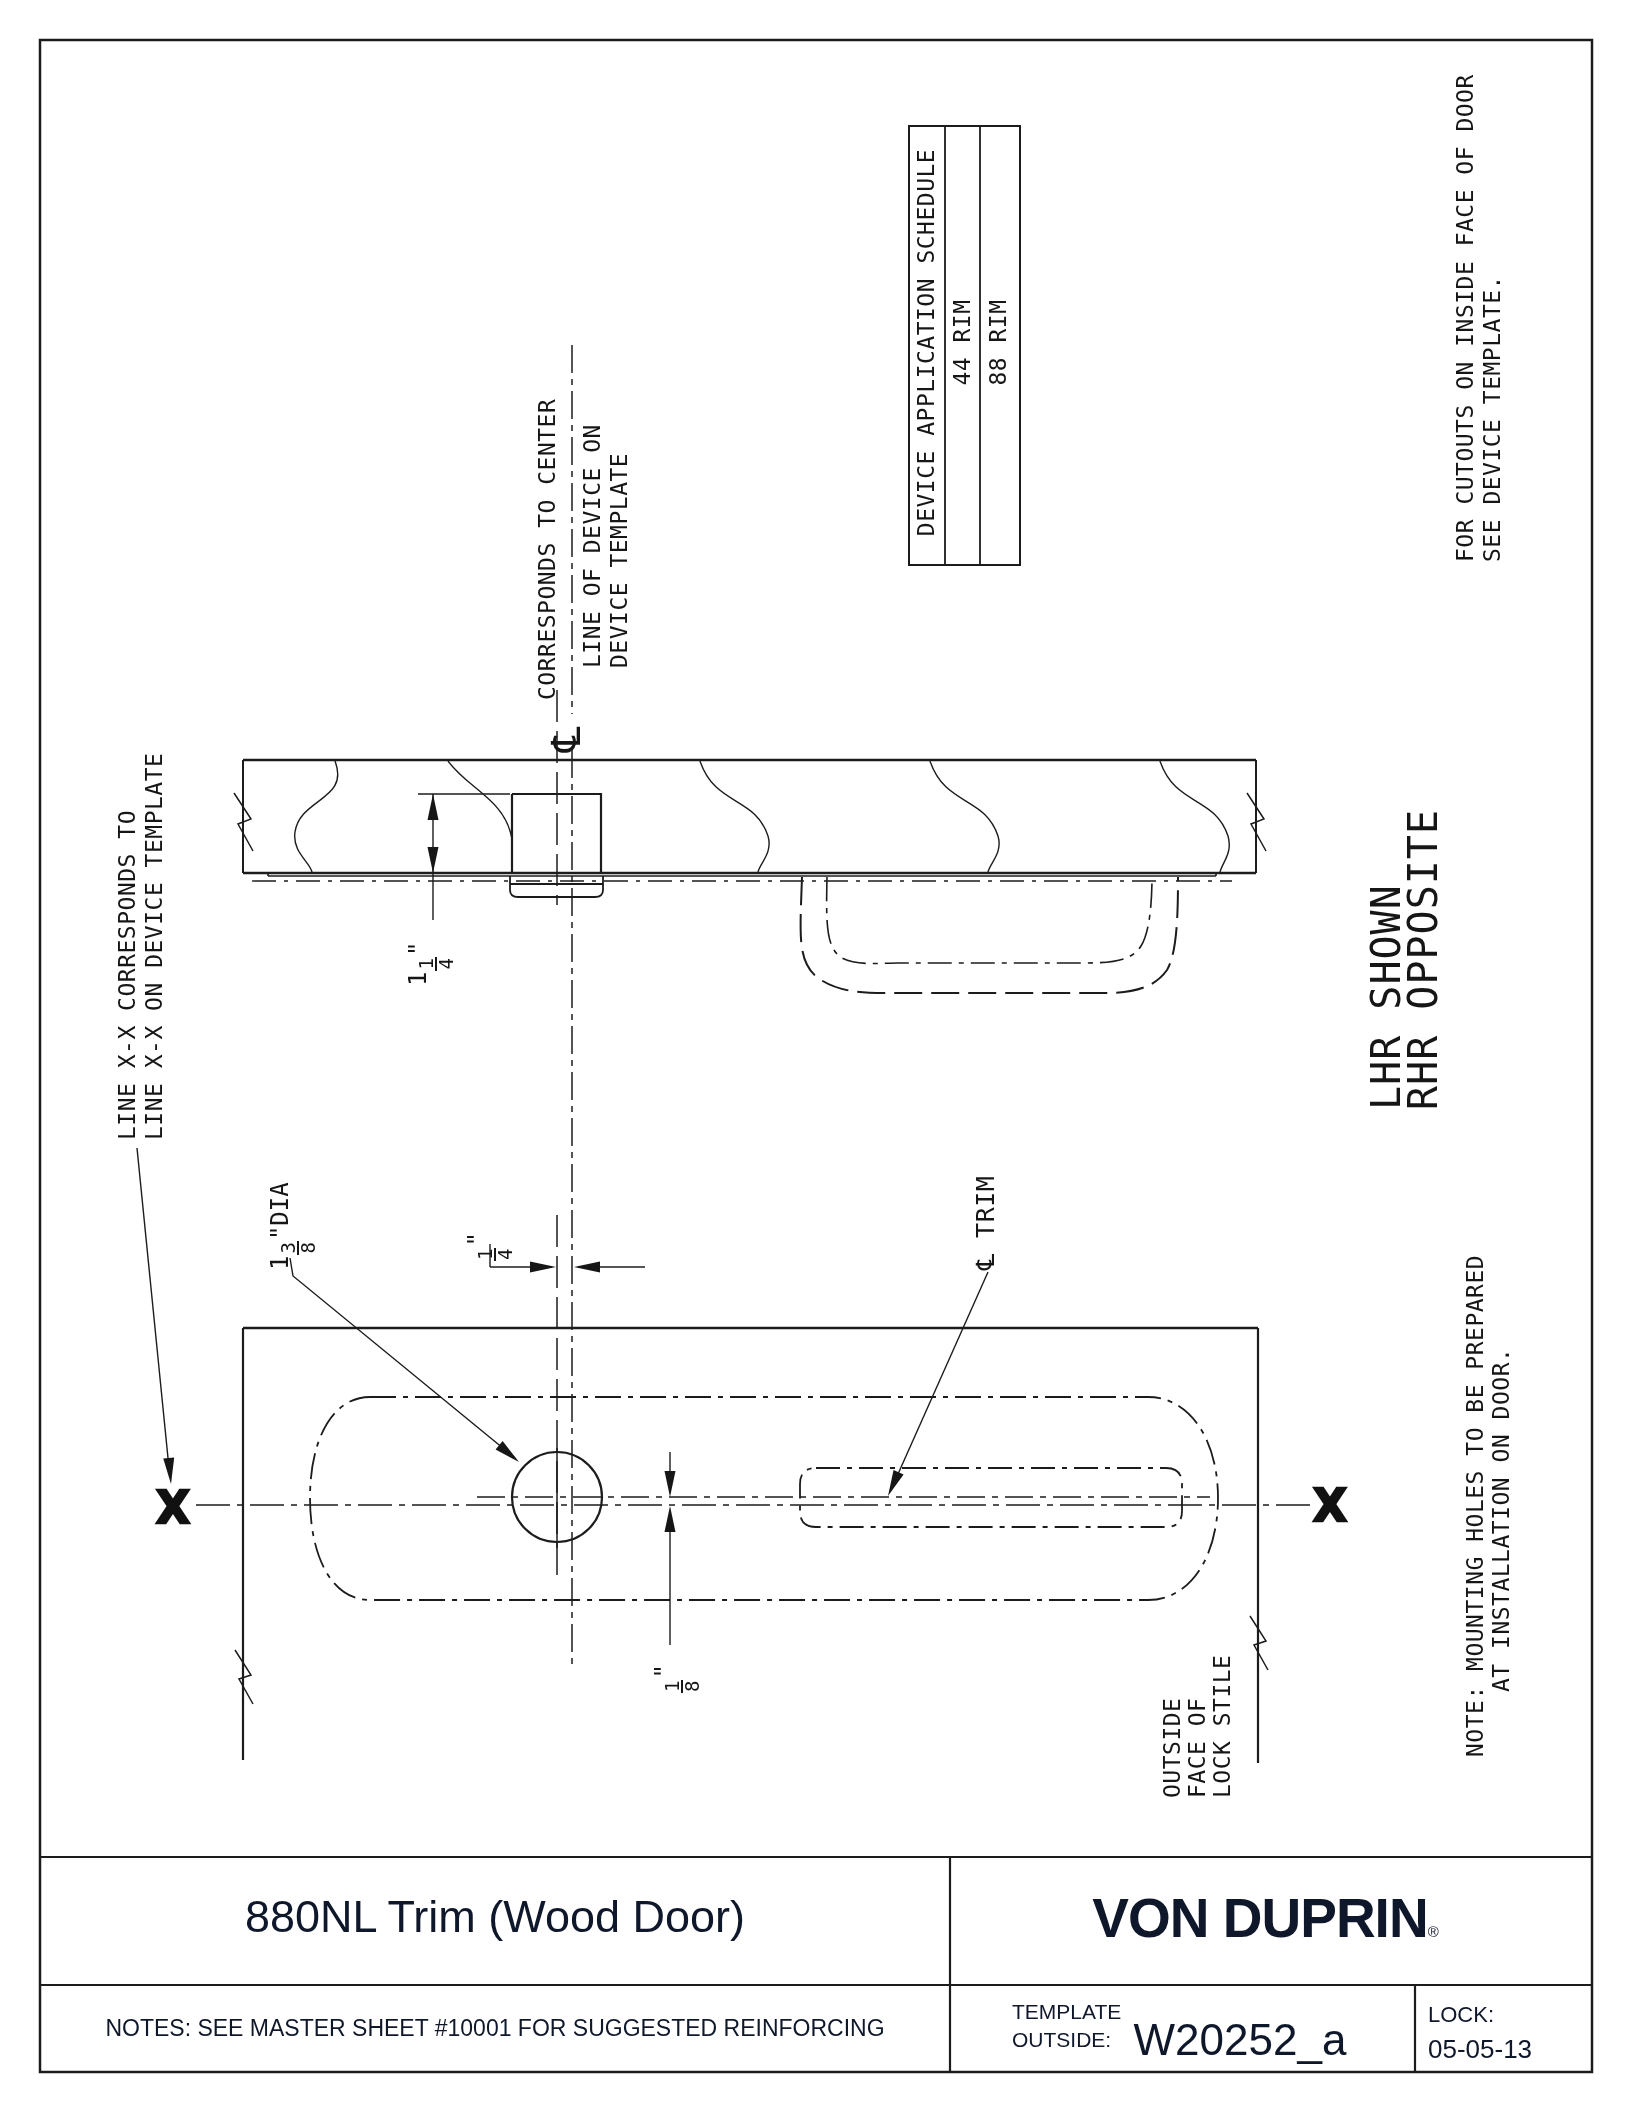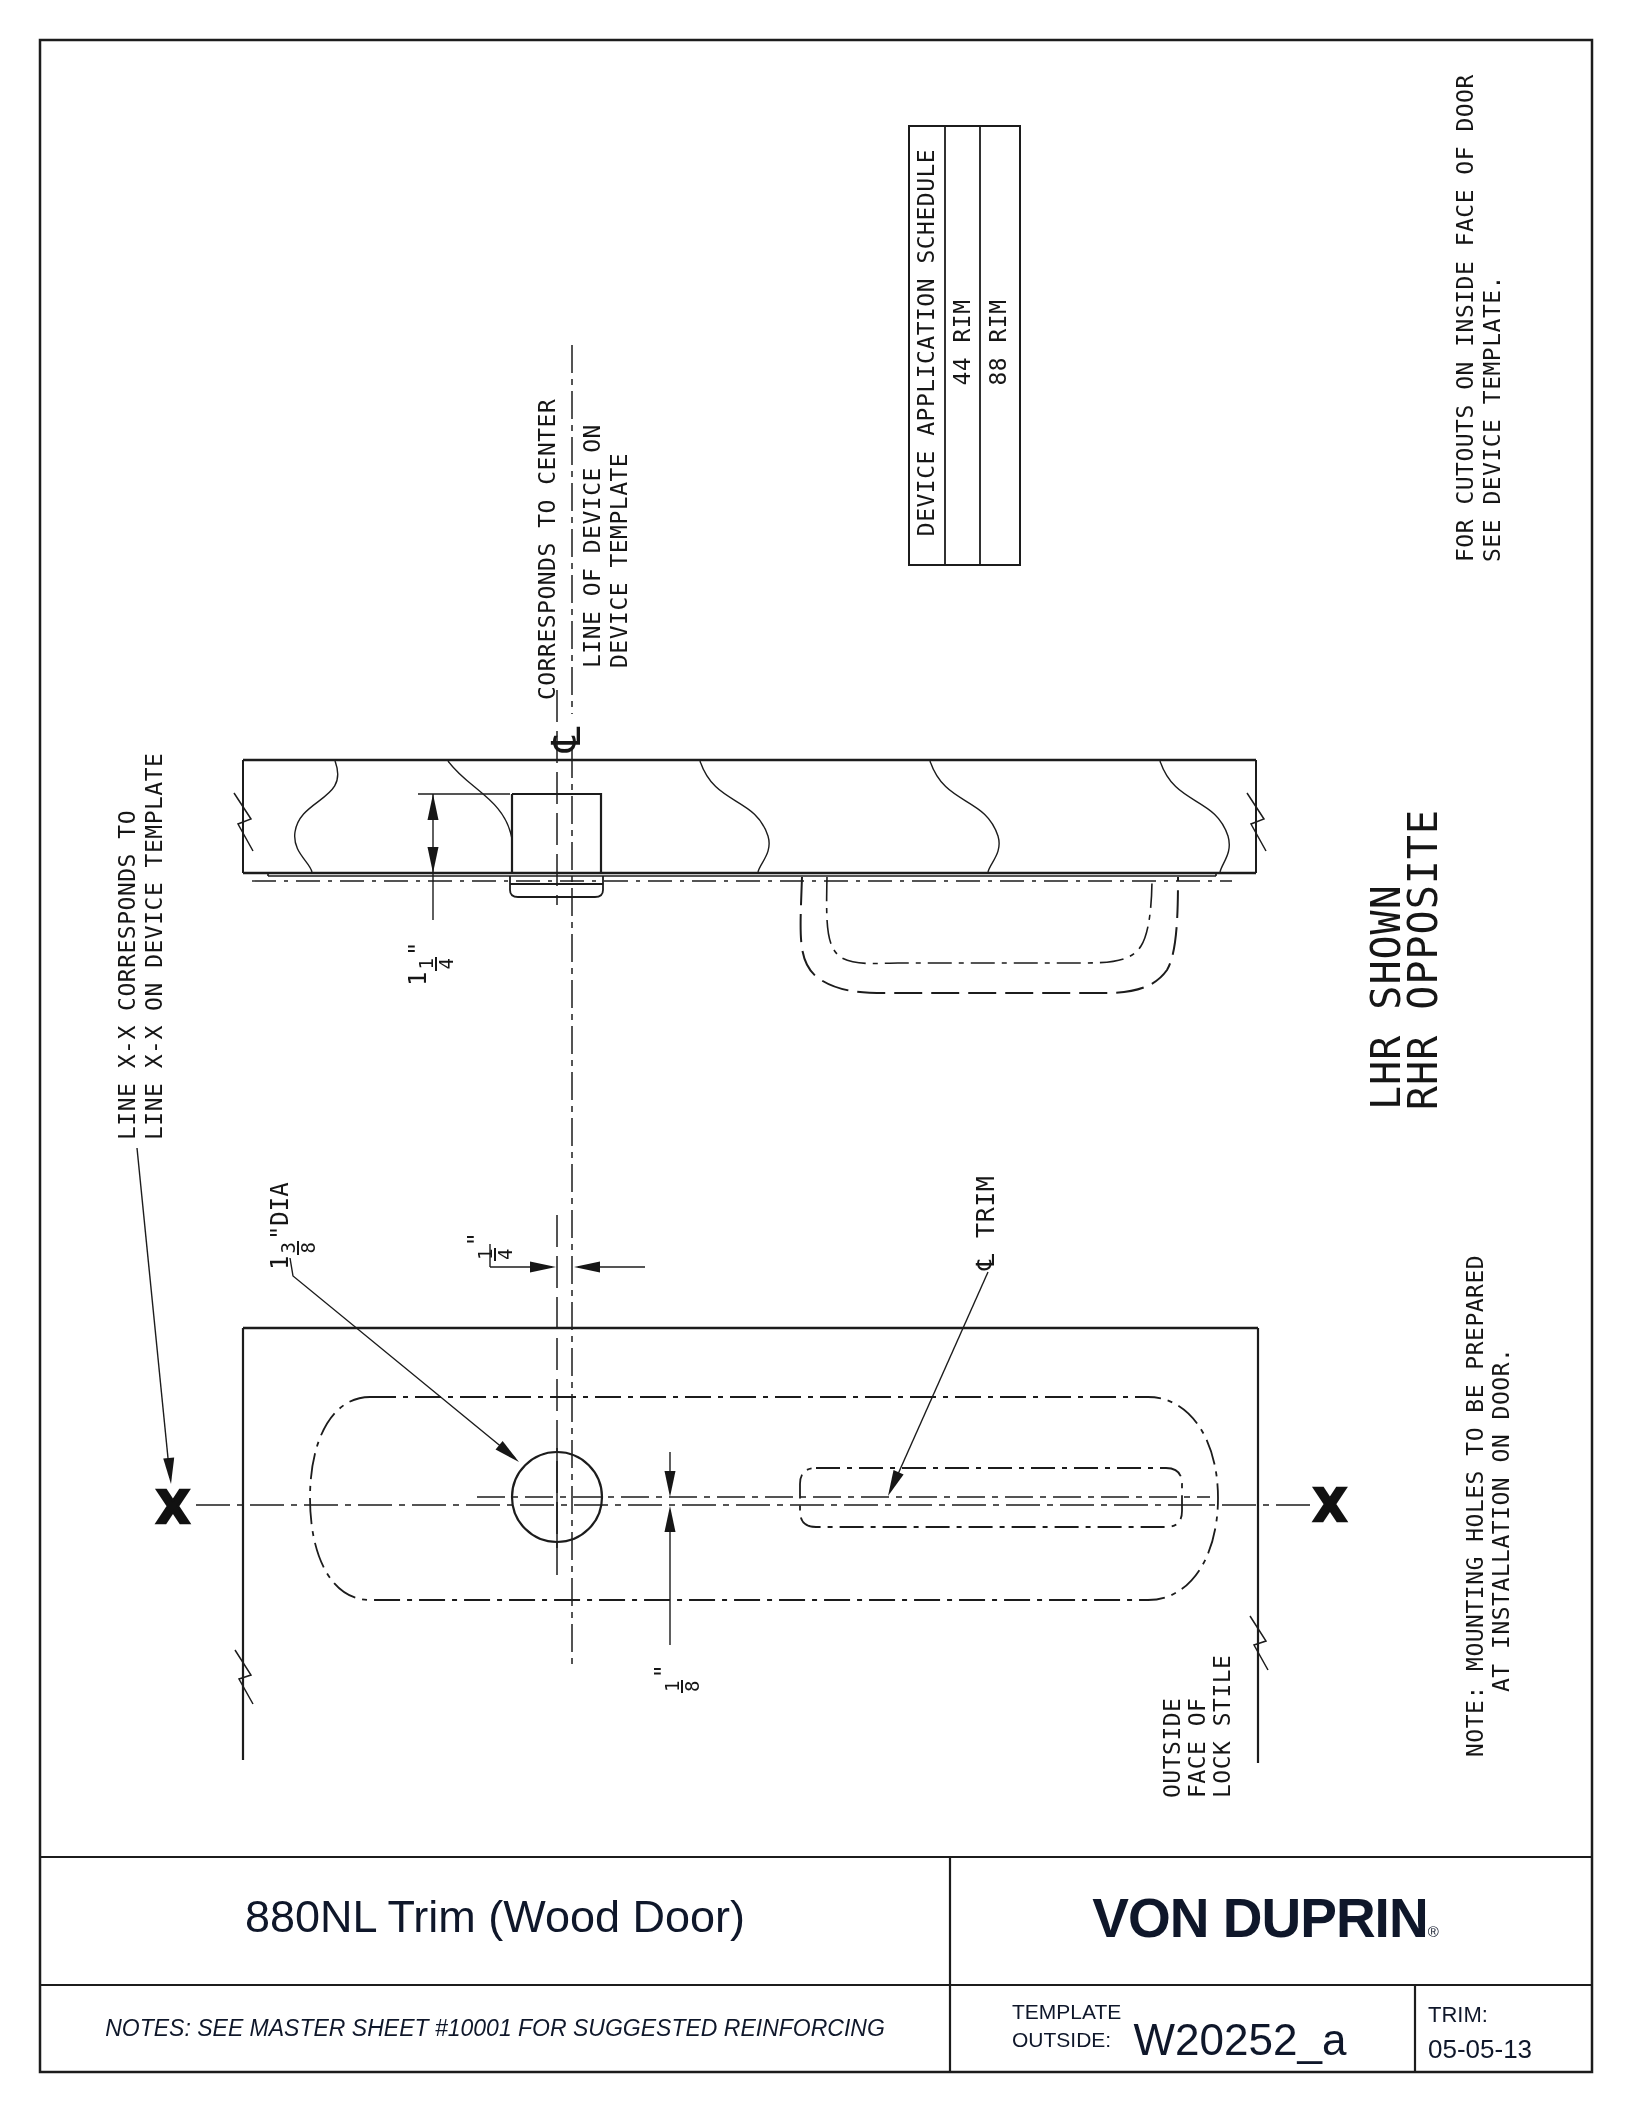--- a/index.html
+++ b/index.html
@@ -181,20 +181,20 @@
 <div class="vt dim" style="left:463px;top:1262px;"><span class="stk"><span class="n">1</span><span>4</span></span><span>"</span></div>
 
 <div class="vt dim" style="left:266px;top:1270px;"><span>1</span><span class="stk"><span class="n">3</span><span>8</span></span><span>"</span><span>DIA</span></div>
 
 <div class="vt dim" style="left:650px;top:1694px;"><span class="stk"><span class="n">1</span><span>8</span></span><span>"</span></div>
 
 <div class="titleblock-text sheet-title hctr" style="left:495px;top:1917px;">880NL Trim (Wood Door)</div>
 
 <div class="titleblock-text brand hctr" style="left:1265px;top:1918px;white-space:nowrap;"><span>VON DUPRIN</span><span class="reg">®</span></div>
 
-<div class="titleblock-text notes-line hctr" style="left:495px;top:2028px;white-space:nowrap;font-style:italic;">NOTES: SEE MASTER SHEET #10001 FOR SUGGESTED REINFORCING</div>
+<div class="titleblock-text notes-line hctr" style="left:495px;top:2028px;white-space:nowrap;">NOTES: SEE MASTER SHEET #10001 FOR SUGGESTED REINFORCING</div>
 
 <div class="titleblock-text tpl-label" style="left:1012px;top:1998px;"><span>TEMPLATE</span><br><span>OUTSIDE:</span></div>
 
 <div class="titleblock-text tpl-number hctr" style="left:1240px;top:2028px;white-space:nowrap;margin-top:12px;">W20252_a</div>
 
-<div class="titleblock-text date-label" style="left:1428px;top:1998px;">TRIM:</div>
+<div class="titleblock-text date-label" style="left:1428px;top:1998px;">LOCK:</div>
 <div class="titleblock-text date-value" style="left:1428px;top:2034px;">05-05-13</div>
 
 </body></html>

